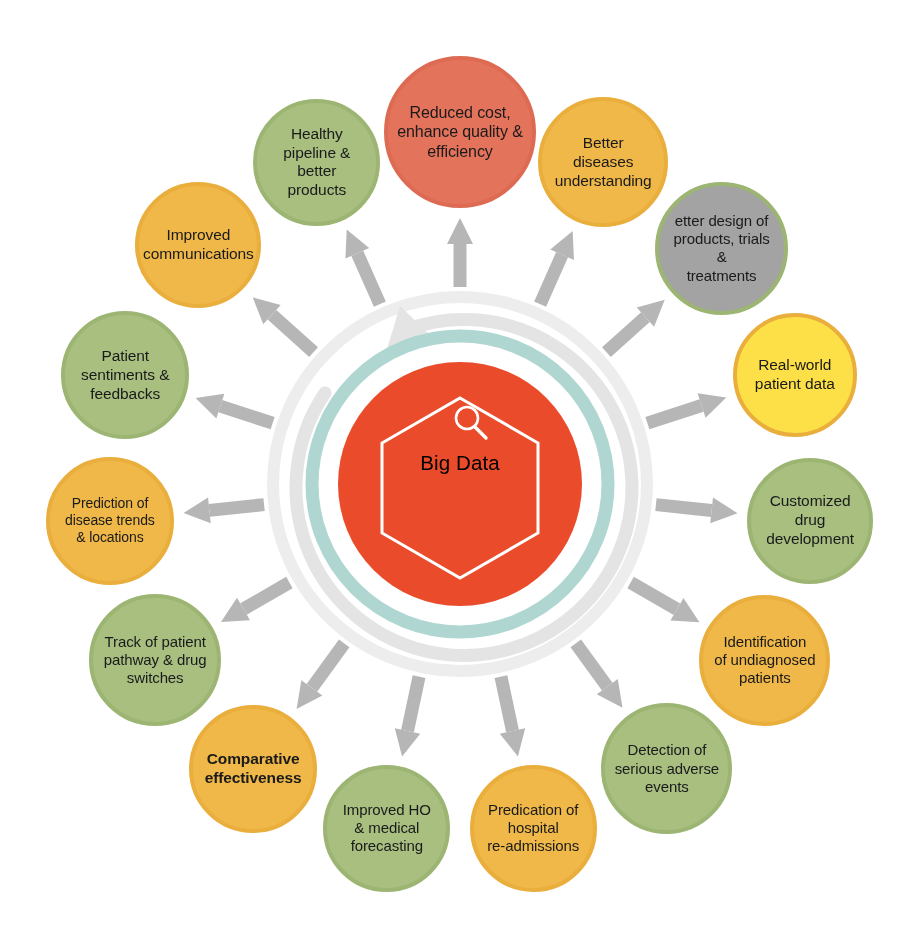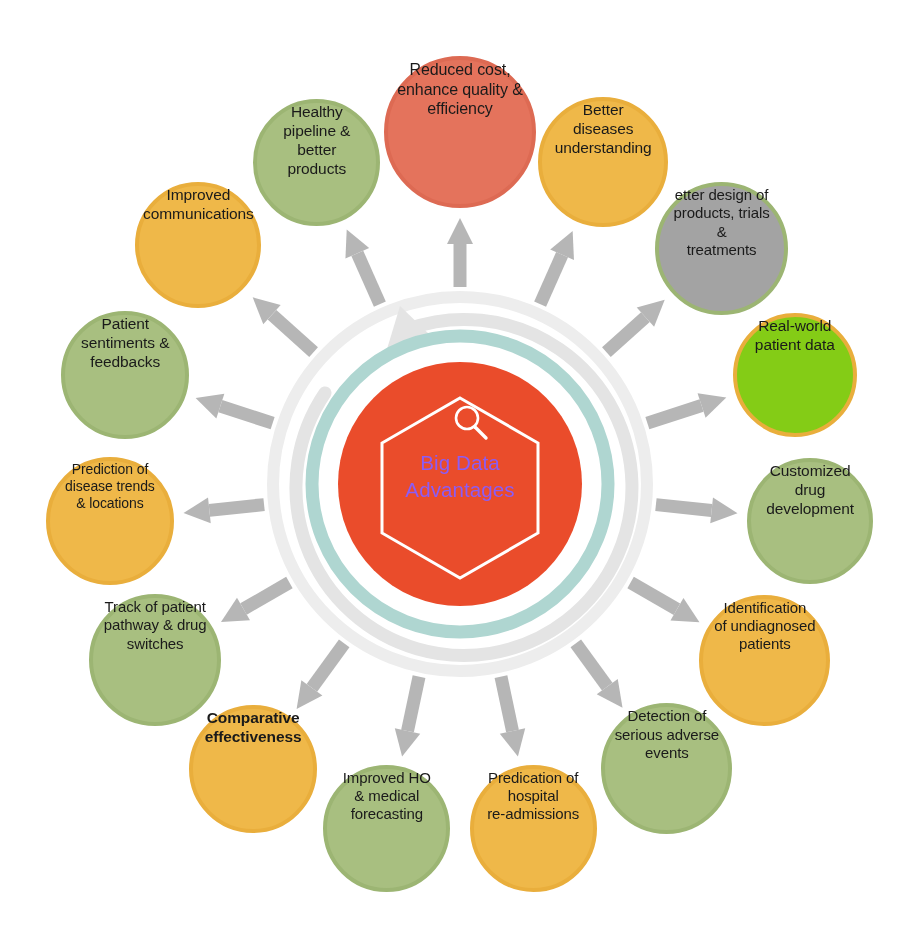--- a/index.html
+++ b/index.html
@@ -1,24 +1,24 @@
 <!DOCTYPE html>
 <html><head>
 <meta charset="utf-8">
 <style>
   html,body{margin:0;padding:0;background:#ffffff;}
   body{width:920px;height:950px;overflow:hidden;
        font-family:"Liberation Sans","DejaVu Sans",sans-serif;}
   #stage{position:relative;width:920px;height:950px;background:#fff;}
   #rings{position:absolute;left:0;top:0;width:920px;height:950px;}
-  .bubble{position:absolute;border-radius:50%;display:flex;align-items:flex-start;
+  .bubble{position:absolute;border-radius:50%;display:flex;align-items:center;
           justify-content:center;text-align:center;box-sizing:border-box;
           color:#1a1a1a;line-height:1.22;letter-spacing:-0.1px;}
   .bubble span{display:block;padding:0 9px;}
-  .core-text{position:absolute;left:0;right:0;text-align:center;color:#8b5cf6;
+  .core-text{position:absolute;left:0;right:0;text-align:center;color:#000000;
              font-size:20.5px;line-height:1.33;letter-spacing:.1px;}
 </style>
 </head>
 <body>
 
 <div id="stage">
 
   <svg id="rings" viewBox="0 0 920 950">
 
     <circle cx="460" cy="484" r="187" fill="none" stroke="#EDEDED" stroke-width="12"></circle>
@@ -95,34 +95,33 @@
         </g>
         <g>
           <line x1="379.8728813140674" y1="304.0315448444076" x2="357.2989976233605" y2="253.32977194524327" stroke="#B6B6B6" stroke-width="13"></line>
           <polygon points="346.7238449033897,229.57759004653562 369.1750885727143,248.04219558525787 345.4229066740067,258.6173483052287" fill="#B6B6B6"></polygon>
         </g>
       </g>
   </svg>
 
   <div class="core-text" style="top:449px;">
     <div>Big Data</div>
-    <div>Advantages</div>
   </div>
 
   <div id="bubbles">
       <div class="bubble" style="width: 152px; height: 152px; left: 384px; top: 56px; font-size: 16px; background: rgb(228, 115, 92); border: 4px solid rgb(221, 106, 83);">
         <span>Reduced cost,<br>enhance quality &amp;<br>efficiency</span>
       </div>
       <div class="bubble" style="width: 130px; height: 130px; left: 538.171px; top: 97.432px; font-size: 15.5px; background: rgb(239, 184, 73); border: 4px solid rgb(233, 174, 60);">
         <span>Better diseases<br>understanding</span>
       </div>
       <div class="bubble" style="width: 133px; height: 133px; left: 655.087px; top: 181.966px; font-size: 15px; background: #a3a3a3; border: 4px solid rgb(156, 181, 115);">
         <span>etter design of<br>products, trials &amp;<br>treatments</span>
       </div>
-      <div class="bubble" style="width: 124px; height: 124px; left: 732.772px; top: 313.226px; font-size: 15.5px; background: #84cc16; border: 4px solid rgb(233, 174, 60);">
+      <div class="bubble" style="width: 124px; height: 124px; left: 732.772px; top: 313.226px; font-size: 15.5px; background: #fde047; border: 4px solid rgb(233, 174, 60);">
         <span>Real-world<br>patient data</span>
       </div>
       <div class="bubble" style="width: 126px; height: 126px; left: 747.072px; top: 457.794px; font-size: 15.5px; background: rgb(168, 191, 128); border: 4px solid rgb(156, 181, 115);">
         <span>Customized<br>drug<br>development</span>
       </div>
       <div class="bubble" style="width: 131px; height: 131px; left: 699.341px; top: 594.5px; font-size: 15px; background: rgb(239, 184, 73); border: 4px solid rgb(233, 174, 60);">
         <span>Identification<br>of undiagnosed<br>patients</span>
       </div>
       <div class="bubble" style="width: 131px; height: 131px; left: 601.4px; top: 703.274px; font-size: 15px; background: rgb(168, 191, 128); border: 4px solid rgb(156, 181, 115);">
         <span>Detection of<br>serious adverse<br>events</span>

